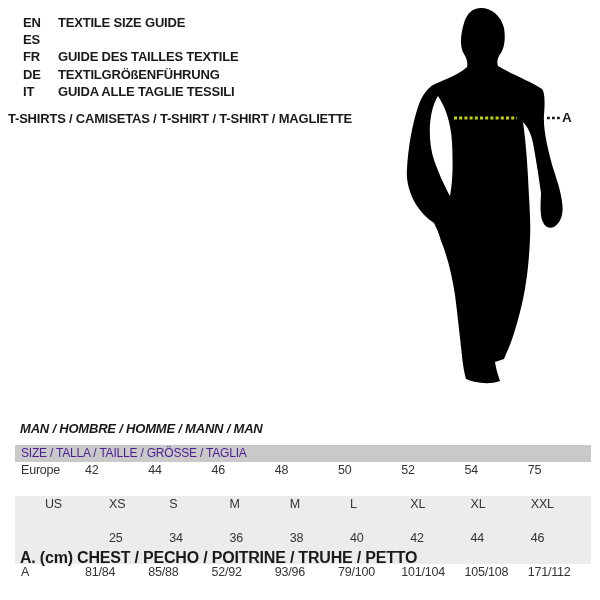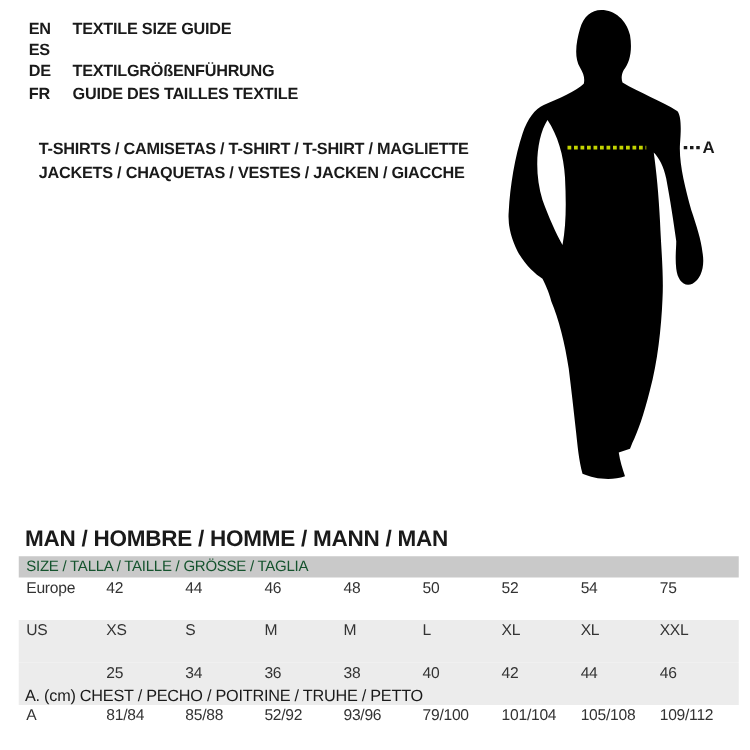--- a/index.html
+++ b/index.html
@@ -8,67 +8,70 @@
     font-family:"Liberation Sans","DejaVu Sans",sans-serif; color:#1a1a1a;
     overflow:hidden;
   }
   * { box-sizing:border-box; }
 
   .lang-block { position:absolute; left:23px; top:14px; }
   .lang-row { display:flex; height:17.2px; align-items:center;
               font-size:13px; font-weight:700; letter-spacing:-0.2px; }
   .lang-code { width:35px; flex:0 0 35px; }
 
-  .garments { position:absolute; left:31px; top:110px; font-size:13px;
+  .garments { position:absolute; left:8px; top:110px; font-size:13px;
               font-weight:700; letter-spacing:-0.2px; line-height:18.5px; }
 
   .figure-svg { position:absolute; left:0; top:0; }
 
   .measure-a { position:absolute; left:562px; top:110px;
                font-size:13.5px; font-weight:700; }
 
-  .section-title { position:absolute; left:20px; top:421px; font-size:18px;
-                   font-weight:700; letter-spacing:-0.2px; }
+  .section-title { position:absolute; left:20px; top:421px; font-size:13px;
+                   font-weight:700; letter-spacing:-0.2px;font-style:italic; }
 
   .size-table { position:absolute; left:15px; top:445px; width:576px;
                 font-size:12.5px; color:#333333; letter-spacing:-0.2px; }
   .st-header { height:17px; line-height:17px; background:#c9c9c9;
-               padding-left:6px; font-size:12px; color:#14532d; }
+               padding-left:6px; font-size:12px; color:#4c1d95; }
   .st-row { display:flex; height:34px; line-height:17.5px; }
-  .st-row.alt { background:#ececec; }
+  .st-row.alt { background:#ececec;padding-left:24px; }
   .st-label { flex:0 0 70px; padding-left:6px; }
   .st-cell { flex:1; text-align:left; }
 
-  .footnote { position:absolute; left:20px; top:549px; font-size:13px;
-              font-weight:400; letter-spacing:-0.2px; }
+  .footnote { position:absolute; left:20px; top:549px; font-size:16px;
+              font-weight:700; letter-spacing:-0.2px; }
 </style>
 </head>
 <body>
 
 <div class="lang-block">
   <div class="lang-row">
     <span class="lang-code">EN</span>
     <span class="lang-label">TEXTILE SIZE GUIDE</span>
   </div>
   <div class="lang-row">
     <span class="lang-code">ES</span>
   </div>
   <div class="lang-row">
+    <span class="lang-code">FR</span>
+    <span class="lang-label">GUIDE DES TAILLES TEXTILE</span>
+  </div>
+  <div class="lang-row">
     <span class="lang-code">DE</span>
     <span class="lang-label">TEXTILGRÖßENFÜHRUNG</span>
   </div>
   <div class="lang-row">
-    <span class="lang-code">FR</span>
-    <span class="lang-label">GUIDE DES TAILLES TEXTILE</span>
+    <span class="lang-code">IT</span>
+    <span class="lang-label">GUIDA ALLE TAGLIE TESSILI</span>
   </div>
 </div>
 
 <div class="garments">
   <div>T-SHIRTS / CAMISETAS / T-SHIRT / T-SHIRT / MAGLIETTE</div>
-  <div>JACKETS / CHAQUETAS / VESTES / JACKEN / GIACCHE</div>
 </div>
 
 <svg class="figure-svg" width="600" height="600" viewBox="0 0 600 600">
   <path fill-rule="evenodd" d="M481 8
            C492 8 501 16 504 28 C506 40 504 50 499 56 C497 60 497 63 498 66
            C511 74 530 81 542 89 C545 93 545 103 544 115 C543 130 548 150 553 168
            C557 180 561 192 562 202 C564 213 561 223 554 227 C547 230 542 224 541 215
            C540 206 541 199 541 193 C539 178 536 159 533 143 C531 133 527 126 523 122
            C525 136 527 156 528 177 C529 200 531 221 530 239 C529 263 526 290 520 312
            C515 332 510 346 506 354 L504 359 L495 362 C496 369 498 375 500 381
@@ -129,17 +132,17 @@
 
   <div class="st-row">
     <span class="st-label">A</span>
     <span class="st-cell">81/84</span>
     <span class="st-cell">85/88</span>
     <span class="st-cell">52/92</span>
     <span class="st-cell">93/96</span>
     <span class="st-cell">79/100</span>
     <span class="st-cell">101/104</span>
     <span class="st-cell">105/108</span>
-    <span class="st-cell">109/112</span>
+    <span class="st-cell">171/112</span>
   </div>
 </div>
 
 <div class="footnote">A. (cm) CHEST / PECHO / POITRINE / TRUHE / PETTO</div>
 
 </body></html>

